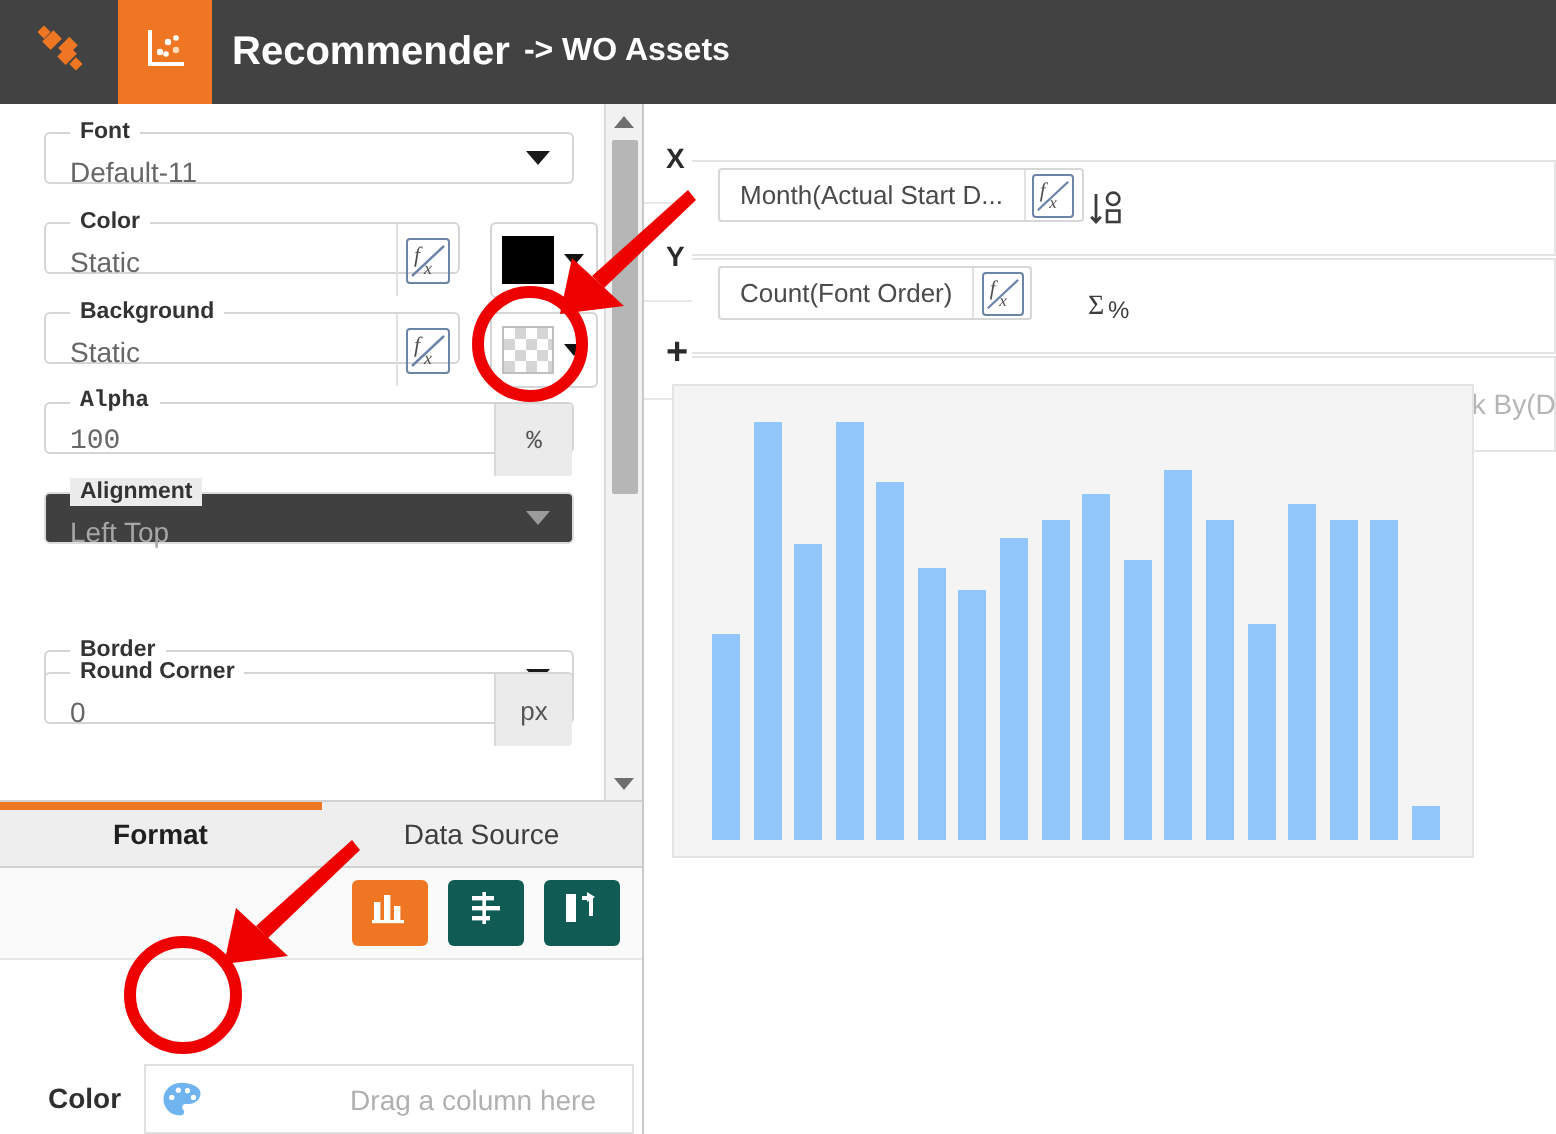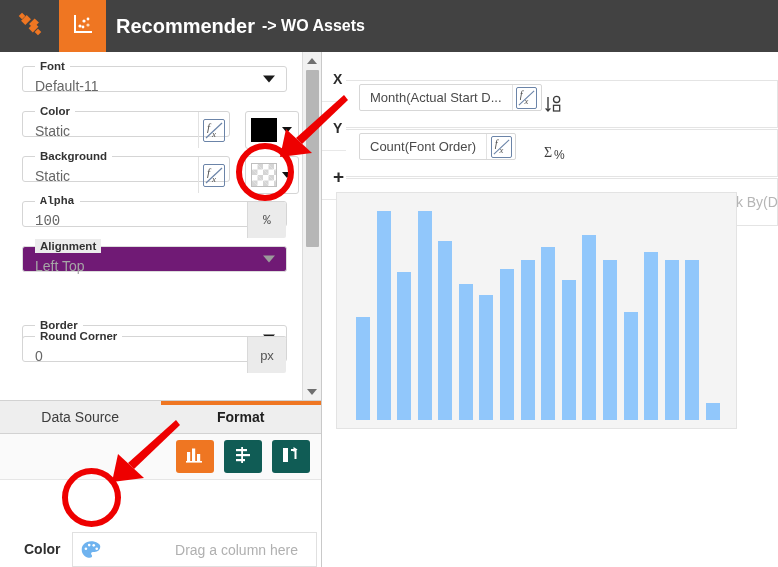--- a/index.html
+++ b/index.html
@@ -47,21 +47,21 @@
     width:265px;
     box-sizing:border-box;
   }
   .fset{
     position:relative;
     border:1px solid #d5d5d5;border-radius:3px;
     background:#ffffff;
     height:26px;
     box-sizing:border-box;
   }
-  .fset.disabled{background:#701a75;border-color:#dcdcdc;}
+  .fset.disabled{background:#404040;border-color:#dcdcdc;}
   .flabel{
     position:absolute;left:12px;top:-8px;
     background:#ffffff;padding:0 5px;
     font-size:11.5px;font-weight:bold;color:#333;
     line-height:14px;
   }
   .fset.disabled .flabel{background:#ececec;}
   .fval{
     position:absolute;left:12px;top:0;height:38px;
     display:flex;align-items:center;
@@ -377,25 +377,25 @@
             <i class="tri-up"></i>
           </span>
         <span class="thumb"></span>
         <span class="arw down">
             <i class="tri-dn"></i>
           </span>
       </div>
     </div>
 
     <div class="tabs">
+      <div class="tab active">
+        <span>Format</span>
+      </div>
       <div class="tab">
         <span>Data Source</span>
-      </div>
-      <div class="tab active">
-        <span>Format</span>
       </div>
     </div>
 
     <div class="toolrow">
       <div class="toolbtn orange" style="left:176px;">
         <span>
           <svg width="20" height="18" viewBox="0 0 20 18">
             <rect x="2" y="6" width="3.2" height="9" fill="#ffffff"></rect>
             <rect x="7" y="2.5" width="3.2" height="12.5" fill="#ffffff"></rect>
             <rect x="12" y="8" width="3.2" height="7" fill="#ffffff"></rect>

